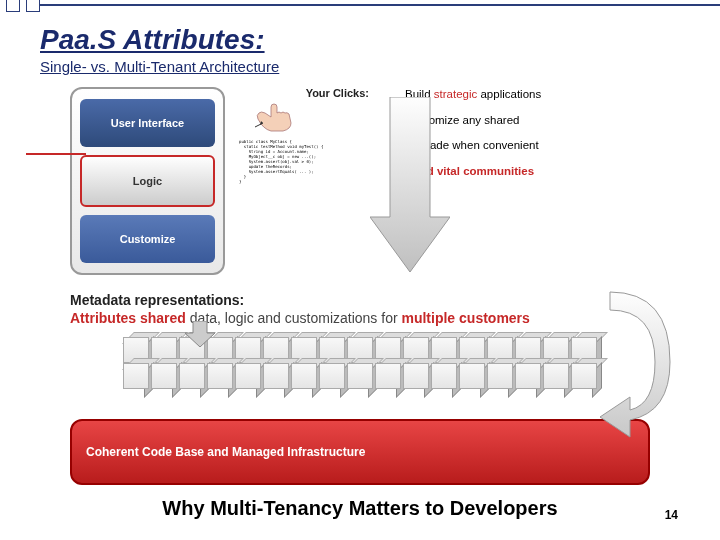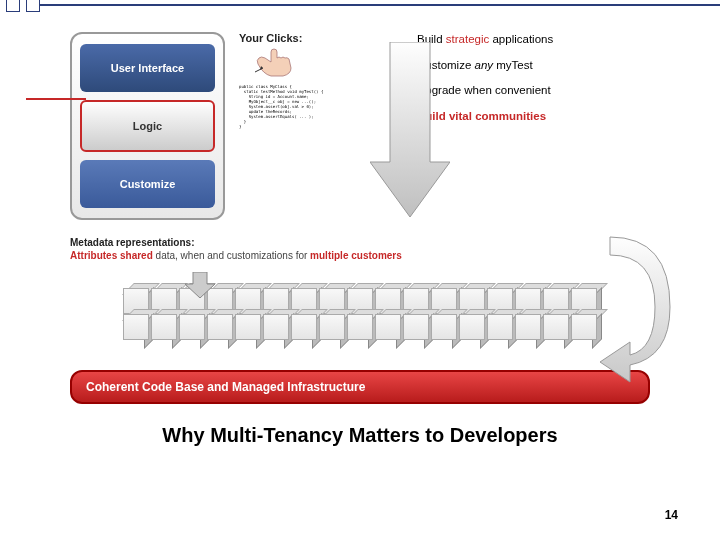--- a/index.html
+++ b/index.html
@@ -12,54 +12,56 @@
 .diagram { margin: 8px auto 0 auto; width: 580px; position: relative; }
 .top-row { display: flex; position: relative; }
 .stack-box { width: 135px; border: 2px solid #999; border-radius: 12px; background: linear-gradient(#fff, #e8e8e8); padding: 10px 8px; }
 .pill { border-radius: 6px; padding: 18px 8px; font-size: 11px; color: #fff; margin-bottom: 8px; text-align: center; font-weight: bold; }
 .pill:last-child { margin-bottom: 0; }
 .pill-ui { background: linear-gradient(#4a6aa8, #2e4a7a); }
 .pill-logic { background: linear-gradient(#fefefe, #ccc); color: #333; border: 2px solid #c62828; }
 .pill-db { background: linear-gradient(#5a7ab8, #3a5a9a); }
 .red-line { position: absolute; height: 2px; background: #c62828; top: 66px; left: -44px; width: 60px; z-index: 5; }
 .clicks-code { margin-left: 14px; width: 130px; }
-.clicks-label, .code-label { font-size: 11px; font-weight: bold; color: #222; margin-bottom: 2px; }
+.clicks-label, .code-label { font-size: 11px; font-weight: bold; color: #222; margin-bottom: 2px; text-align: right; }
 .hand { width: 48px; height: 32px; position: relative; margin: 2px 0 6px 14px; }
 .hand svg { width: 100%; height: 100%; }
 .code-block { font-size: 4px; line-height: 5px; color: #000; font-family: monospace; word-break: break-all; white-space: pre-wrap; }
 .bullets { margin-left: 20px; width: 230px; font-size: 11.5px; line-height: 1.35; }
-.bullets p { margin: 0 0 10px 16px; padding-left: 12px; }
+.bullets p { margin: 0 0 10px 4px; padding-left: 12px; }
 .red-txt { color: #c62828; }
 .down-arrow-1 { position: absolute; top: 10px; left: 300px; width: 80px; height: 180px; }
-.meta-label { font-size: 10px; margin-top: 16px; margin-bottom: 20px; line-height: 1.3; }
+.meta-label { font-size: 14px; margin-top: 16px; margin-bottom: 4px; line-height: 1.3; }
 .meta-label .l1 { font-weight: bold; color: #222; }
 .meta-label .l2 { color: #c62828; font-weight: bold; }
 .meta-label .l3 { color: #444; }
 .cubes { position: relative; height: 70px; margin-top: 2px; }
 .cube-row { display: flex; justify-content: center; gap: 2px; position: absolute; width: 100%; }
 .cube { width: 26px; height: 26px; position: relative; }
 .cube .top { position: absolute; width: 24px; height: 10px; background: #ddd; transform: skewX(-45deg); top: -5px; left: 5px; border: 1px solid #aaa; }
 .cube .side { position: absolute; width: 8px; height: 24px; background: #bbb; transform: skewY(-45deg); top: 4px; right: -5px; border: 1px solid #888; }
 .cube .front { position: absolute; width: 24px; height: 24px; background: linear-gradient(#f8f8f8,#e5e5e5); border: 1px solid #aaa; top: 0; left: 0; }
 .small-down-arrow { position: absolute; top: -10px; left: 115px; width: 30px; height: 26px; z-index: 10; }
-.red-bar { margin-top: 18px; background: linear-gradient(#e84545, #b81c1c); border: 2px solid #960000; border-radius: 12px; padding: 8px 14px; color: #fff; font-size: 12px; font-weight: bold; }
+.red-bar { margin-top: 18px; background: linear-gradient(#e84545, #b81c1c); border: 2px solid #960000; border-radius: 12px; padding: 24px 14px; color: #fff; font-size: 12px; font-weight: bold; }
 .curve-arrow { position: absolute; top: 195px; right: -30px; width: 80px; height: 160px; }
-.bottom-caption { text-align: center; font-size: 20px; font-weight: bold; margin-top: 20px; color: #000; }
+.bottom-caption { text-align: center; font-size: 20px; font-weight: bold; margin-top: 12px; color: #000; }
 .page-num { position: absolute; bottom: 18px; right: 42px; font-size: 12px; font-weight: bold; margin-left: 28px; }
 </style>
 </head>
 <body>
 
 <div class="top-accent">
   <div class="sq"></div>
   <div class="sq"></div>
   <div class="line"></div>
 </div>
 
 <div class="content">
+  <h1 class="title">Paa.S Attributes:</h1>
+  <div class="subtitle">Single- vs. Multi-Tenant Architecture</div>
 
   <div class="diagram">
 
     <div class="top-row">
       <div class="red-line"></div>
       <div class="stack-box">
         <div class="pill pill-ui">User Interface</div>
         <div class="pill pill-logic">Logic</div>
         <div class="pill pill-db">Customize</div>
       </div>
@@ -89,29 +91,29 @@
             <linearGradient id="g1" x1="0" y1="0" x2="0" y2="1">
               <stop offset="0" stop-color="#fefefe"></stop>
               <stop offset="1" stop-color="#bfbfbf"></stop>
             </linearGradient>
           </defs>
         <path d="M20 0 L60 0 L60 120 L80 120 L40 175 L0 120 L20 120 Z" fill="url(#g1)" stroke="#999" stroke-width="1"></path>
       </svg>
 
       <div class="bullets">
         <p><span>Build </span><span class="red-txt">strategic</span><span> applications</span></p>
-        <p><span>Customize </span><span style="font-style:italic">any</span><span> myTest</span></p>
+        <p><span>Customize </span><span style="">any</span><span> shared</span></p>
         <p>Upgrade when convenient</p>
         <p class="red-txt" style="font-weight:bold">Build vital communities</p>
       </div>
     </div>
 
     <div class="meta-label">
       <span class="l1">Metadata representations:</span><br>
-      <span class="l2">Attributes shared</span><span class="l3"> data, when and customizations for </span><span class="l2">multiple customers</span>
+      <span class="l2">Attributes shared</span><span class="l3"> data, logic and customizations for </span><span class="l2">multiple customers</span>
     </div>
 
     <div class="cubes">
       <svg class="small-down-arrow" viewBox="0 0 30 26">
           <path d="M8 0 L22 0 L22 12 L30 12 L15 26 L0 12 L8 12 Z" fill="#ccc" stroke="#888"></path>
         </svg>
       <div class="cube-row" style="top:6px;">
         <div class="cube">
             <div class="top"></div>
             <div class="side"></div>

